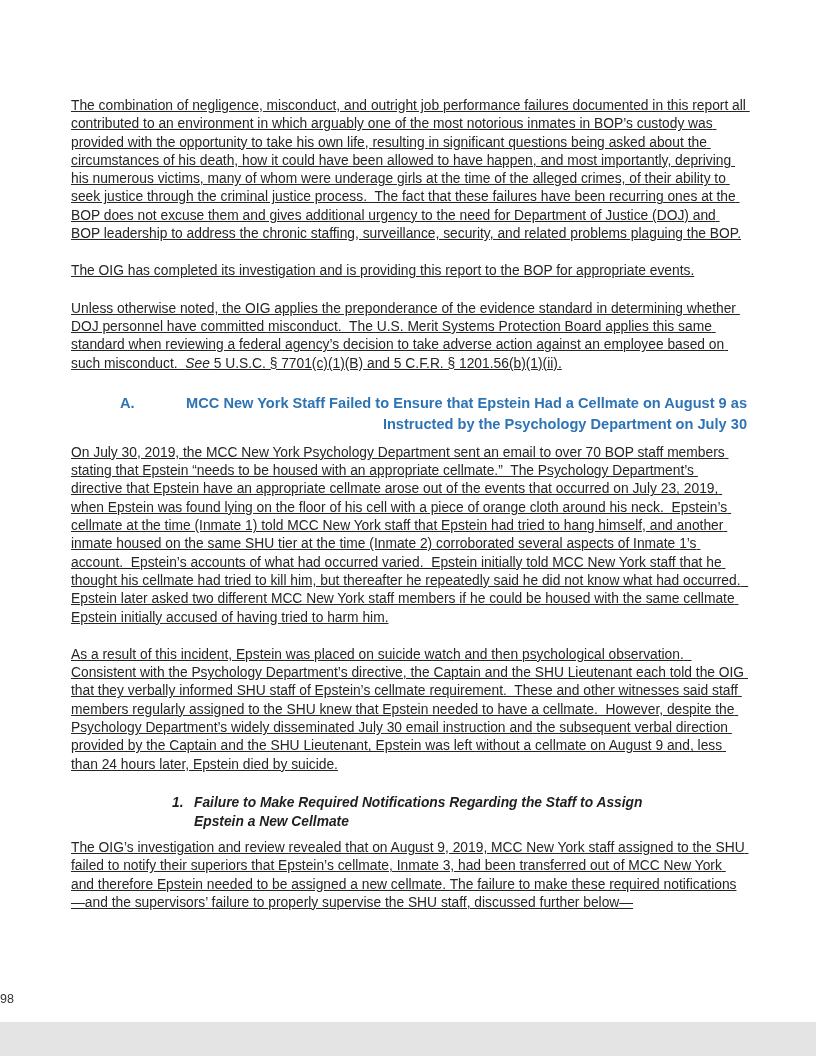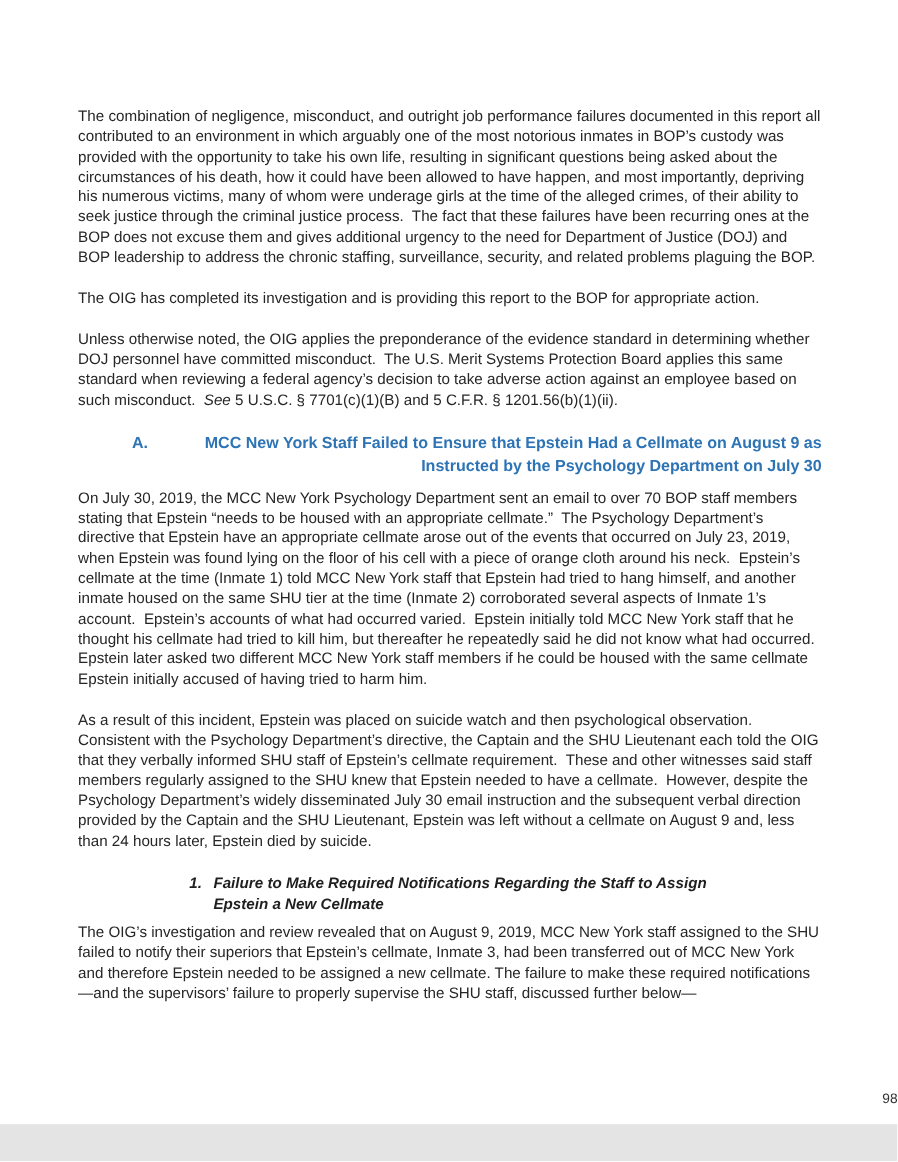--- a/index.html
+++ b/index.html
@@ -21,20 +21,21 @@
     left: 71px;
     top: 97px;
     width: 676px;
   }
   .para {
     margin: 0 0 19px 0;
     font-size: 13.8px;
     line-height: 18.3px;
     white-space: pre-wrap;
     text-align: left;
+    text-decoration: underline;
   }
   .cite-see {
     font-style: italic;
     text-align: center;
   }
   .heading-a {
     display: flex;
     margin: 20px 0 9px 49px;
     color: #2e74b5;
     font-weight: 700;
@@ -63,42 +64,42 @@
     width: 22px;
   }
   .subheading-1 .sh-text {
     max-width: 490px;
   }
   .page-number {
     position: absolute;
     top: 992px;
     left: 0;
     width: 100%;
-    text-align: right;
+    text-align: left;
     font-size: 12.5px;
     color: #333333;
   }
   .footer-bar {
     position: absolute;
     bottom: 0;
     left: 0;
     width: 100%;
     height: 34px;
     background: #e4e4e4;
   }
 </style>
 </head>
 <body>
 
 <div class="page">
   <div class="content">
 
     <p class="para">The combination of negligence, misconduct, and outright job performance failures documented in this report all contributed to an environment in which arguably one of the most notorious inmates in BOP’s custody was provided with the opportunity to take his own life, resulting in significant questions being asked about the circumstances of his death, how it could have been allowed to have happen, and most importantly, depriving his numerous victims, many of whom were underage girls at the time of the alleged crimes, of their ability to seek justice through the criminal justice process.  The fact that these failures have been recurring ones at the BOP does not excuse them and gives additional urgency to the need for Department of Justice (DOJ) and BOP leadership to address the chronic staffing, surveillance, security, and related problems plaguing the BOP.</p>
 
-    <p class="para">The OIG has completed its investigation and is providing this report to the BOP for appropriate action.</p>
+    <p class="para">The OIG has completed its investigation and is providing this report to the BOP for appropriate events.</p>
 
     <p class="para"><span>Unless otherwise noted, the OIG applies the preponderance of the evidence standard in determining whether DOJ personnel have committed misconduct.  The U.S. Merit Systems Protection Board applies this same standard when reviewing a federal agency’s decision to take adverse action against an employee based on such misconduct.  </span><span class="cite-see">See</span><span> 5 U.S.C. § 7701(c)(1)(B) and 5 C.F.R. § 1201.56(b)(1)(ii).</span></p>
 
     <div class="heading-a">
       <span class="h-label">A.</span>
       <span class="h-text">MCC New York Staff Failed to Ensure that Epstein Had a Cellmate on August 9 as Instructed by the Psychology Department on July 30</span>
     </div>
 
     <p class="para">On July 30, 2019, the MCC New York Psychology Department sent an email to over 70 BOP staff members stating that Epstein “needs to be housed with an appropriate cellmate.”  The Psychology Department’s directive that Epstein have an appropriate cellmate arose out of the events that occurred on July 23, 2019, when Epstein was found lying on the floor of his cell with a piece of orange cloth around his neck.  Epstein’s cellmate at the time (Inmate 1) told MCC New York staff that Epstein had tried to hang himself, and another inmate housed on the same SHU tier at the time (Inmate 2) corroborated several aspects of Inmate 1’s account.  Epstein’s accounts of what had occurred varied.  Epstein initially told MCC New York staff that he thought his cellmate had tried to kill him, but thereafter he repeatedly said he did not know what had occurred.  Epstein later asked two different MCC New York staff members if he could be housed with the same cellmate Epstein initially accused of having tried to harm him.</p>
 

